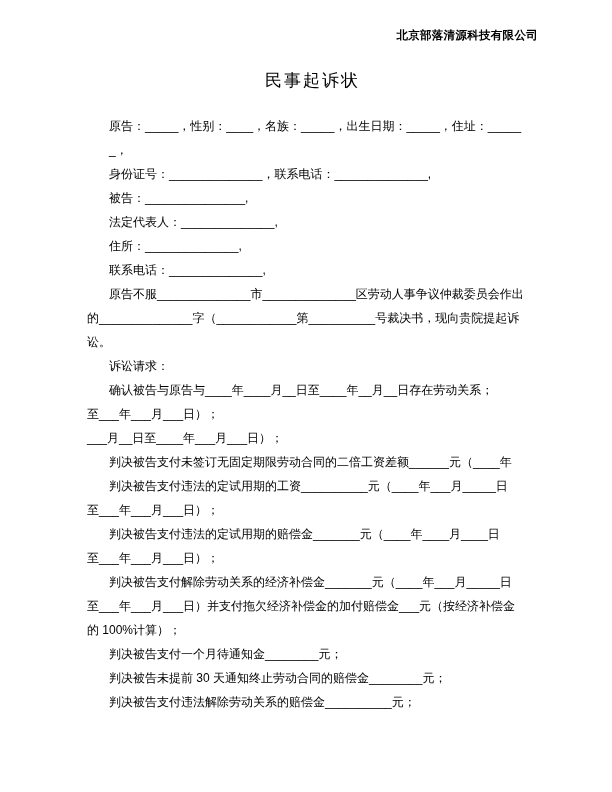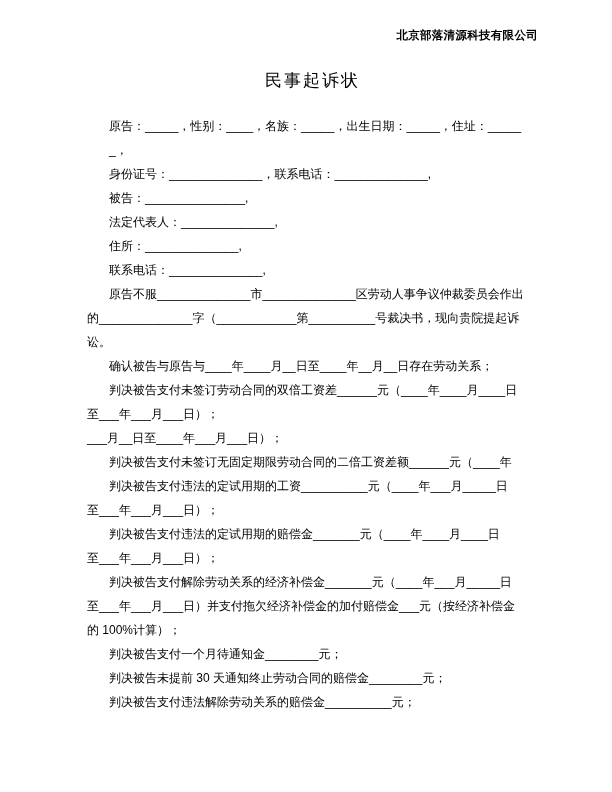--- a/index.html
+++ b/index.html
@@ -67,22 +67,22 @@
   <div class="body-block">
     <p class="para indent">原告：_____，性别：____，名族：_____，出生日期：_____，住址：______，</p>
     <p class="para indent">身份证号：______________，联系电话：______________,</p>
     <p class="para indent">被告：_______________,</p>
     <p class="para indent">法定代表人：______________,</p>
     <p class="para indent">住所：______________,</p>
     <p class="para indent">联系电话：______________,</p>
     <p class="para indent">原告不服______________市______________区劳动人事争议仲裁委员会作出</p>
     <p class="para noindent">的______________字（____________第__________号裁决书，现向贵院提起诉</p>
     <p class="para noindent">讼。</p>
+    <p class="para indent">诉讼请求：</p>
     <p class="para indent">确认被告与原告与____年____月__日至____年__月__日存在劳动关系；</p>
-    <p class="para indent">判决被告支付未签订劳动合同的双倍工资差______元（____年____月____日</p>
     <p class="para noindent">至___年___月___日）；</p>
     <p class="para noindent">___月__日至____年___月___日）；</p>
     <p class="para indent">判决被告支付未签订无固定期限劳动合同的二倍工资差额______元（____年</p>
     <p class="para indent">判决被告支付违法的定试用期的工资__________元（____年___月_____日</p>
     <p class="para noindent">至___年___月___日）；</p>
     <p class="para indent">判决被告支付违法的定试用期的赔偿金_______元（____年____月____日</p>
     <p class="para noindent">至___年___月___日）；</p>
     <p class="para indent">判决被告支付解除劳动关系的经济补偿金_______元（____年___月_____日</p>
     <p class="para noindent">至___年___月___日）并支付拖欠经济补偿金的加付赔偿金___元（按经济补偿金</p>
     <p class="para noindent">的 100%计算）；</p>

